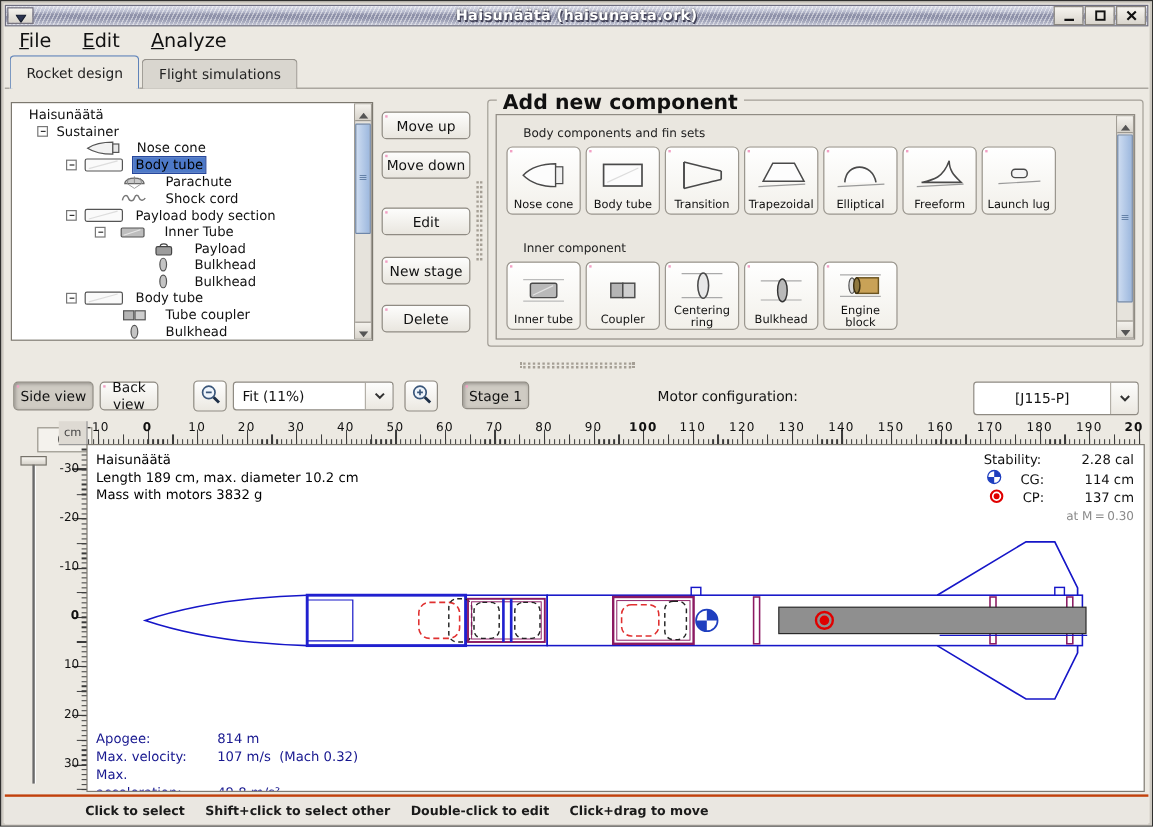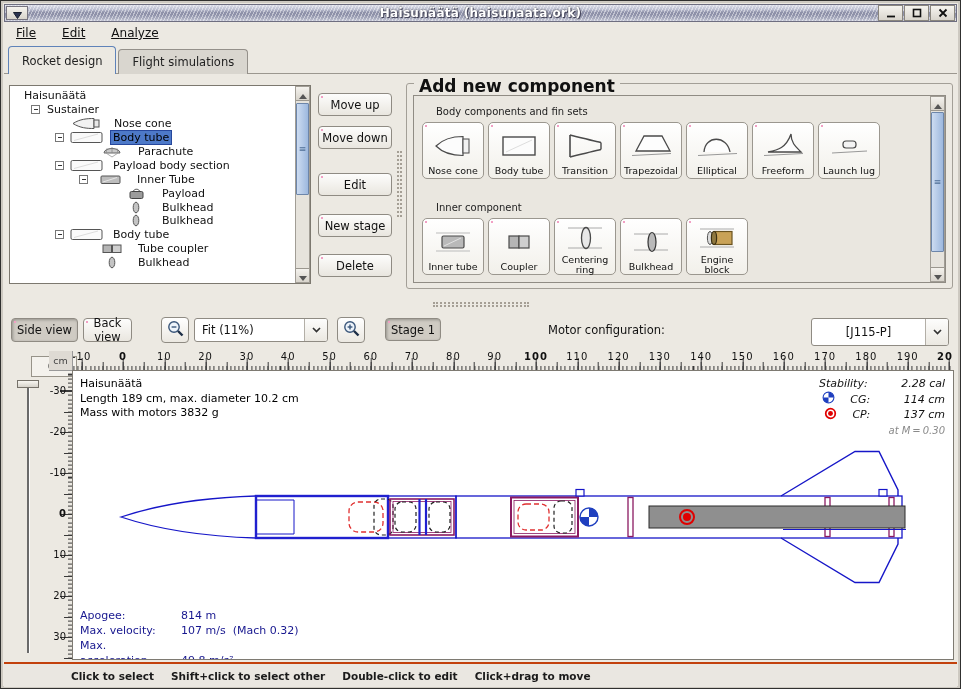--- a/index.html
+++ b/index.html
@@ -18,21 +18,21 @@
   .title { position:absolute; left:0; right:0; top:1px; text-align:center; font-size:12px;
     font-weight:bold; color:#fff; text-shadow:1px 1px 0 #44445a, 0 0 2px #333; letter-spacing:.3px; }
   .menu-btn { position:absolute; left:1px; top:1px; width:22px; height:14px; background:linear-gradient(#f5f3ee,#d8d4cc);
     border:1px solid #77747f; display:flex; align-items:center; justify-content:center; }
   .winctl { position:absolute; right:1px; top:0px; height:16px; display:flex; }
   .wb { width:25px; height:16px; background:linear-gradient(#f6f4ef,#d9d5cd); border:1px solid #8a867e;
     margin-left:1px; display:flex; align-items:center; justify-content:center; }
 
   
   .menubar { position:absolute; left:3px; right:3px; top:22px; height:20px; display:flex; align-items:center; padding-left:12px; }
-  .menu-item { font-size:12px; margin-right:26px; color:#111;text-decoration:underline; }
+  .menu-item { font-size:16px; margin-right:26px; color:#111; }
   .menu-item u { text-decoration:underline; text-underline-offset:1px; }
 
   .tabs { position:absolute; left:7px; top:45px; height:28px; display:flex; align-items:flex-end; z-index:3; }
   .tab { height:25px; padding:0 13px; display:flex; align-items:center; font-size:11.5px; background:#d9d6cf;
     border:1px solid #94908a; border-bottom:none; border-radius:4px 4px 0 0; margin-right:2px; color:#222; }
   .tab.active { height:28px; background:#ece9e2; border-color:#5f83b9; box-shadow:0 2px 0 #ece9e2; }
   .panel-top-line { position:absolute; left:3px; right:3px; top:72px; height:1px; background:#9b978f; z-index:1; }
 
   
   .treepanel { position:absolute; left:8px; top:84px; width:302px; height:199px; background:#fff;
@@ -114,21 +114,21 @@
     background-size:5px 100%, 9px 100%, 13px 100%;
     background-position:100% 3.6px, 100% 20px, 100% 20px;
     background-repeat:repeat-y, repeat-y, repeat-y; }
   .ruler-v .rlab { position:absolute; right:7px; font-size:10px; color:#111; }
   .rlab.bold { font-weight:bold; }
 
   .canvas { position:absolute; left:72px; top:370px; width:880px; height:288px; background:#fff;
     box-shadow:0 0 0 1px #7e7a72; overflow:hidden; }
   .dinfo { position:absolute; left:7px; top:6px; font-size:11px; line-height:14.5px; color:#000; }
   .legend { position:absolute; right:8px; top:5px; font-size:11px; }
-  .legend .lrow { display:flex; align-items:center; justify-content:flex-end; height:15.5px; gap:15px;font-style:italic; }
+  .legend .lrow { display:flex; align-items:center; justify-content:flex-end; height:15.5px; gap:15px; }
   .legend .mach { color:#8a8a8a; font-size:10px; }
   .stats { position:absolute; left:7px; top:237px; font-size:11px; line-height:15px; color:#17178f; }
   .stats .slabel { display:inline-block; width:101px; }
   .rocket-svg { position:absolute; left:0; top:0; }
 
   
   .statusbar { position:absolute; left:3px; right:3px; top:661px; height:25px; background:#eae7e1;
     border-top:2px solid #c2410c; display:flex; align-items:center; padding-left:67px; }
   .statusbar .hint { font-size:10.5px; font-weight:bold; color:#1a1a1a; margin-right:17px; }
 </style>
@@ -205,20 +205,28 @@
         </div>
         <div class="tree-row" style="padding-left: 84px;">
           <span class="ticon">
             <svg width="36" height="13">
               <path d="M10,8 C10,2 26,2 26,8 Z" fill="#c9c9c9" stroke="#666"></path>
               <path d="M13,3.4 L12,8 M18,2 L18,8 M23,3.4 L24,8" stroke="#888" fill="none" stroke-width="0.8"></path>
               <path d="M12,8 L18,12 L24,8" fill="none" stroke="#999" stroke-width="0.8"></path>
             </svg>
           </span>
           <span class="tlbl">Parachute</span>
+        </div>
+        <div class="tree-row" style="padding-left: 84px;">
+          <span class="ticon">
+            <svg width="36" height="13">
+              <path d="M8,8 C9,3 12,3 13,6 C14,9 17,9 18,6 C19,3 21,3 22,6 C23,9 26,8 27,6" fill="none" stroke="#777" stroke-width="1.2"></path>
+            </svg>
+          </span>
+          <span class="tlbl">Shock cord</span>
         </div>
         <div class="tree-row" style="padding-left: 60px;">
           <span class="expand"></span>
           <span class="ticon">
             <svg width="36" height="13">
               <rect x="2" y="1.5" width="31" height="10" rx="1.5" fill="#fafafa" stroke="#555"></rect>
               <line x1="5" y1="9.5" x2="29" y2="3" stroke="#ddd"></line>
             </svg>
           </span>
           <span class="tlbl">Payload body section</span>

